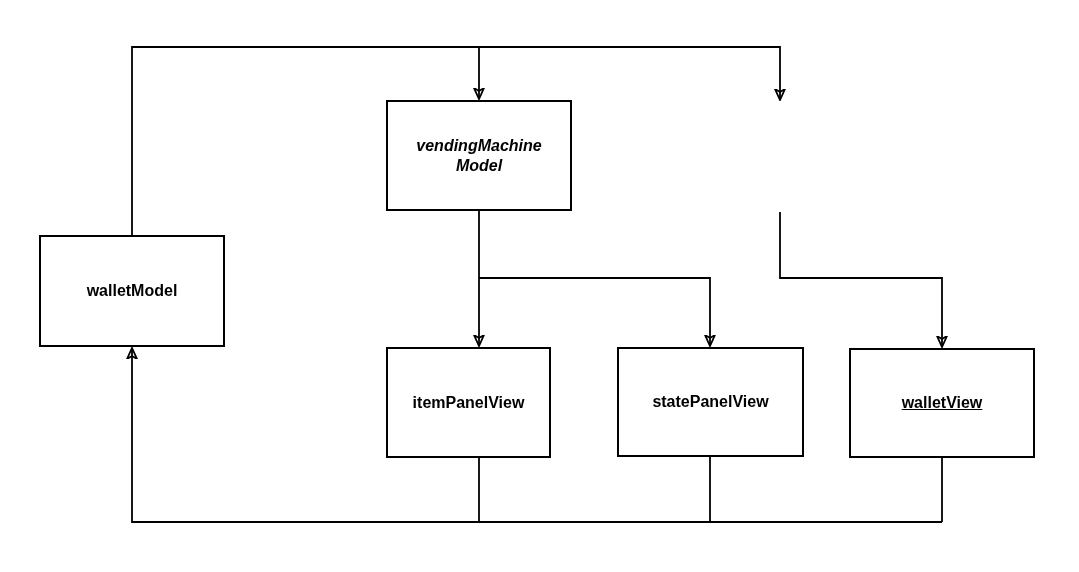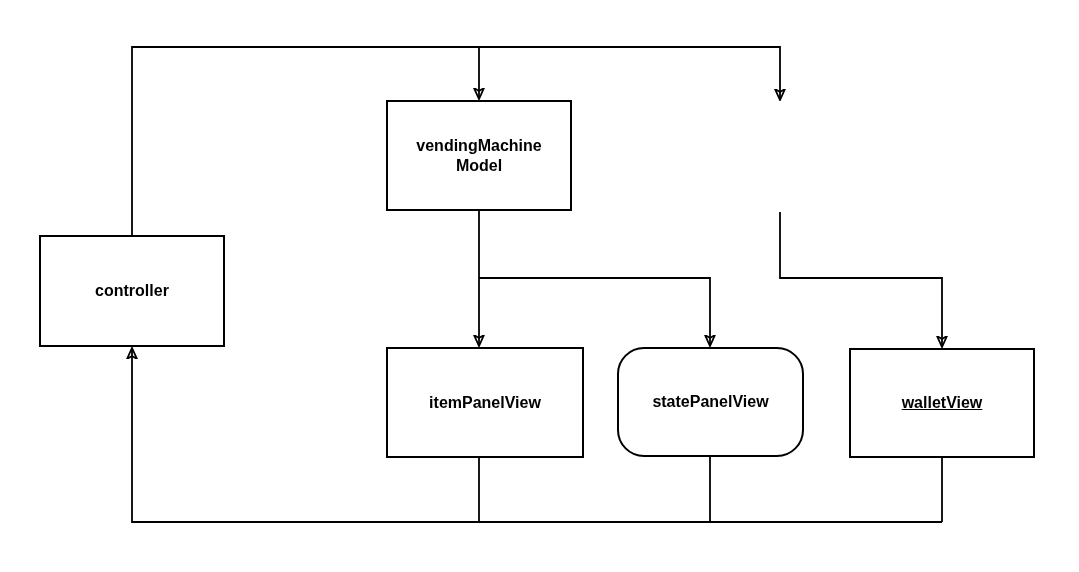--- a/index.html
+++ b/index.html
@@ -40,24 +40,24 @@
   }
   .node-label {
     font-size: 16px;
     font-weight: bold;
     color: #000000;
     line-height: 1.25;
     white-space: pre-line;
   }
   
   .node-controller            { left: 39px;  top: 235px; width: 186px; height: 112px; }
-  .node-vending-machine-model { left: 386px; top: 100px; width: 186px; height: 111px; }
+  .node-vending-machine-model { left: 386px; top: 100px; width: 186px; height: 111px; font-style: italic; }
   .node-wallet-model          { left: 686px; top: 101px; width: 188px; height: 111px; }
-  .node-item-panel-view       { left: 386px; top: 347px; width: 198px; height: 111px; }
-  .node-state-panel-view      { left: 617px; top: 347px; width: 187px; height: 110px; border-radius: 27px; }
+  .node-item-panel-view       { left: 386px; top: 347px; width: 165px; height: 111px; }
+  .node-state-panel-view      { left: 617px; top: 347px; width: 187px; height: 110px; }
   .node-wallet-view           { left: 849px; top: 348px; width: 186px; height: 110px; text-decoration: underline; }
 </style>
 </head>
 <body>
 
 <div class="canvas">
 
   <svg class="edge-layer" viewBox="0 0 1079 572" xmlns="http://www.w3.org/2000/svg">
     <defs>
       <marker id="arrow" viewBox="0 0 12 12" refX="11" refY="6" markerWidth="12" markerHeight="12" markerUnits="userSpaceOnUse" orient="auto">
@@ -76,21 +76,21 @@
     <path d="M 780,212 L 780,278 L 942,278 L 942,347" marker-end="url(#arrow)"></path>
 
     <path d="M 479,458 L 479,522"></path>
     <path d="M 710,457 L 710,522"></path>
     <path d="M 942,458 L 942,522"></path>
 
     <path d="M 942,522 L 132,522 L 132,348" marker-end="url(#arrow)"></path>
   </svg>
 
   <div class="node node-controller">
-    <span class="node-label">controller</span>
+    <span class="node-label">walletModel</span>
   </div>
 
   <div class="node node-vending-machine-model">
     <span class="node-label">vendingMachine
 Model</span>
   </div>
 
 
   <div class="node node-item-panel-view">
     <span class="node-label">itemPanelView</span>

